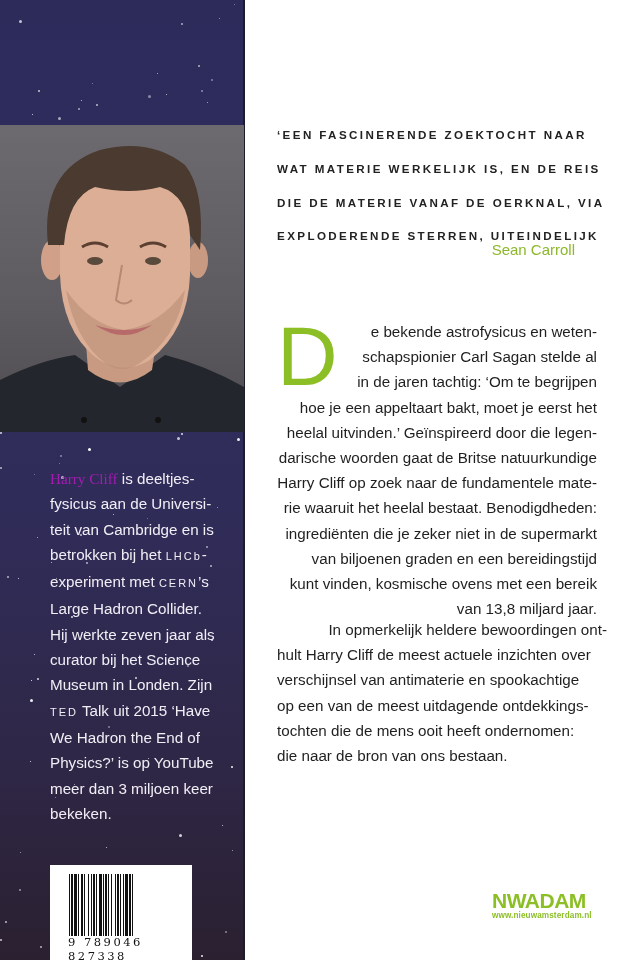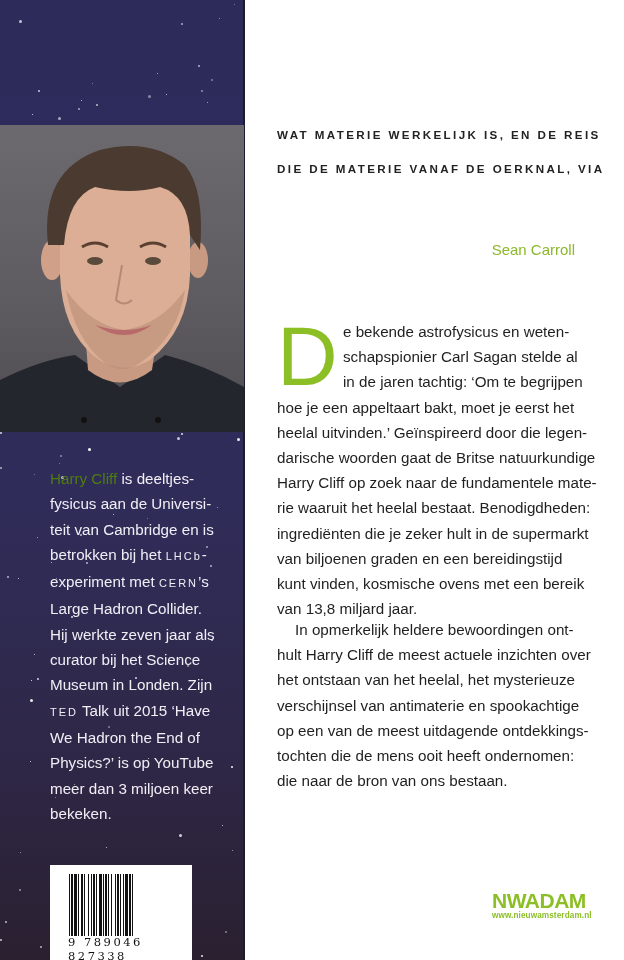--- a/index.html
+++ b/index.html
@@ -3,34 +3,34 @@
 <meta charset="utf-8">
 <style>
   html, body { margin:0; padding:0; }
   body { width:624px; height:960px; position:relative; overflow:hidden; background:#ffffff; font-family:"Liberation Sans", sans-serif; }
   .sky { position:absolute; left:0; top:0; width:244px; height:960px;
     background: linear-gradient(180deg, #2c2b5a 0%, #2f2d5e 30%, #302c58 55%, #2e2746 80%, #2a2030 100%); overflow:hidden; }
   .sky .star { position:absolute; border-radius:50%; background:#fff; }
   .edge { position:absolute; left:243px; top:0; width:2px; height:960px; background:#1c1c2c; }
   .photo { position:absolute; left:0; top:125px; width:244px; height:307px; background:linear-gradient(180deg,#6c6a6e 0%, #5d5b60 60%, #4e4c51 100%); overflow:hidden; }
   .bio { position:absolute; left:50px; top:466px; width:190px; color:#f1eef6; font-size:15.2px; line-height:25.3px; font-family:"Liberation Sans", sans-serif; }
-  .bio .hl { color:#4d7c0f; }
+  .bio .hl { color:#a21caf;font-family:Liberation Serif, serif; }
   .bio .sc { font-size:11px; letter-spacing:2px; }
   .barcode-box { position:absolute; left:50px; top:865px; width:142px; height:95px; background:#ffffff; }
   .barcode { position:absolute; left:19px; top:9px; width:106px; height:62px; display:flex; align-items:stretch; }
   .barcode span { display:block; height:100%; background:#111; }
   .barcode-digits { position:absolute; left:18px; top:70px; font-family:"DejaVu Serif", serif; font-size:11.5px; letter-spacing:2.5px; color:#111; }
   .quote { position:absolute; left:277px; top:118px; width:330px; font-size:11.6px; font-weight:bold; letter-spacing:2.4px; line-height:33.8px; color:#222; text-transform:uppercase; }
   .quote div { white-space:nowrap; }
   .attrib { position:absolute; right:49px; top:241px; color:#8cb82a; font-size:15px; }
   .body { position:absolute; left:277px; top:319px; width:320px; color:#1f1f1f; font-size:15.2px; line-height:25.2px; }
-  .body .line { white-space:nowrap; }
+  .body .line { white-space:nowrap;text-align:right; }
   .dropcap { position:absolute; left:277px; top:318px; color:#8cbf26; font-size:84px; line-height:76px; font-family:"Liberation Sans", sans-serif; }
   .indent-dc { padding-left:66px; }
-  .indent-p { padding-left:18px; }
+  .indent-p { padding-left:18px;text-align:right; }
   .para2 { position:absolute; left:277px; top:617px; width:330px; color:#1f1f1f; font-size:15.2px; line-height:25.2px; }
   .para2 .line { white-space:nowrap; }
   .logo { position:absolute; left:492px; top:891px; color:#8cbf26; }
   .logo .wm { font-size:21px; font-weight:bold; letter-spacing:-0.5px; line-height:20px; }
   .logo .url { font-size:8.2px; font-weight:bold; line-height:10px; letter-spacing:0.1px; }
 </style>
 </head>
 <body>
 
 <div class="sky" id="sky">
@@ -268,45 +268,46 @@
       <span style="width: 1px; background: rgb(255, 255, 255);"></span>
       <span style="width: 2px; background: rgb(17, 17, 17);"></span>
       <span style="width: 1px; background: rgb(255, 255, 255);"></span>
       <span style="width: 1px; background: rgb(17, 17, 17);"></span>
       <span style="width: 1px; background: rgb(255, 255, 255);"></span>
     </div>
   <div class="barcode-digits">9 789046 827338</div>
 </div>
 
 <div class="quote">
+  <div>‘Een fascinerende zoektocht naar</div>
   <div>wat materie werkelijk is, en de reis</div>
   <div>die de materie vanaf de oerknal, via</div>
+  <div>exploderende sterren, uiteindelijk</div>
 </div>
 <div class="attrib">Sean Carroll</div>
 
 <div class="dropcap">D</div>
 <div class="body">
   <div class="line indent-dc">e bekende astrofysicus en weten-</div>
   <div class="line indent-dc">schapspionier Carl Sagan stelde al</div>
   <div class="line indent-dc">in de jaren tachtig: ‘Om te begrijpen</div>
   <div class="line">hoe je een appeltaart bakt, moet je eerst het</div>
   <div class="line">heelal uitvinden.’ Geïnspireerd door die legen-</div>
   <div class="line">darische woorden gaat de Britse natuurkundige</div>
   <div class="line">Harry Cliff op zoek naar de fundamentele mate-</div>
   <div class="line">rie waaruit het heelal bestaat. Benodigdheden:</div>
-  <div class="line">ingrediënten die je zeker hult in de supermarkt</div>
+  <div class="line">ingrediënten die je zeker niet in de supermarkt</div>
   <div class="line">van biljoenen graden en een bereidingstijd</div>
   <div class="line">kunt vinden, kosmische ovens met een bereik</div>
   <div class="line">van 13,8 miljard jaar.</div>
 </div>
 
 <div class="para2">
   <div class="line indent-p">In opmerkelijk heldere bewoordingen ont-</div>
   <div class="line">hult Harry Cliff de meest actuele inzichten over</div>
-  <div class="line">het ontstaan van het heelal, het mysterieuze</div>
   <div class="line">verschijnsel van antimaterie en spookachtige</div>
   <div class="line">op een van de meest uitdagende ontdekkings-</div>
   <div class="line">tochten die de mens ooit heeft ondernomen:</div>
   <div class="line">die naar de bron van ons bestaan.</div>
 </div>
 
 <div class="logo">
   <div class="wm">NWADAM</div>
   <div class="url">www.nieuwamsterdam.nl</div>
 </div>

